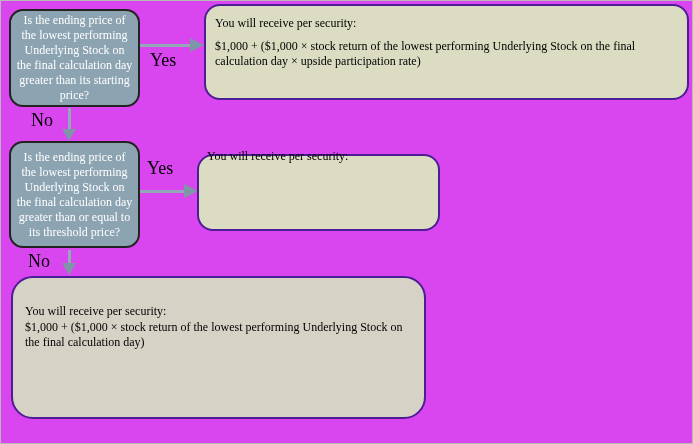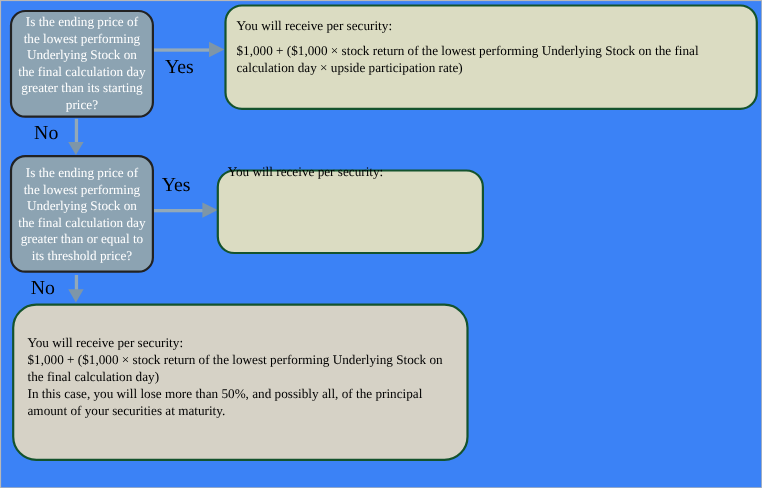--- a/index.html
+++ b/index.html
@@ -4,21 +4,21 @@
 <style>
   * { margin: 0; padding: 0; box-sizing: border-box; }
   body {
     font-family: "Liberation Serif", "DejaVu Serif", serif;
     background: #ffffff;
   }
   .canvas {
     position: relative;
     width: 693px;
     height: 444px;
-    background: #3b82f6;
+    background: #d946ef;
     border: 1px solid #b8b8b8;
     overflow: hidden;
   }
   .decision {
     position: absolute;
     background: #8ca3b2;
     border: 2px solid #222222;
     border-radius: 14px;
     color: #ffffff;
     font-size: 12px;
@@ -27,21 +27,21 @@
     display: flex;
     align-items: center;
     justify-content: center;
     padding: 2px 5px;
   }
   .decision-1 { left: 8px; top: 8px; width: 131px; height: 98px; }
   .decision-2 { left: 8px; top: 140px; width: 131px; height: 107px; }
   .result {
     position: absolute;
     background: #dbdcc2;
-    border: 2px solid #14532d;
+    border: 2px solid #4c1d95;
     border-radius: 16px;
     color: #000000;
     font-size: 12px;
     line-height: 1.3;
   }
   .result-1 { left: 203px; top: 3px; width: 485px; height: 96px; padding: 10px 9px; }
   .result-1 .formula { margin-top: 7px; }
   .result-2 { left: 196px; top: 153px; width: 243px; height: 77px; padding: 0 8px; }
   .result-2 .overflow-text { margin-top: -7px; }
   .result-3 {
@@ -128,16 +128,15 @@
     </div>
   </div>
 
   <div class="arrow-shaft-v shaft-no-2"></div>
   <div class="arrow-head-down head-no-2"></div>
   <div class="flow-label label-no-2">No</div>
 
   <div class="result result-3">
     <div>You will receive per security:</div>
     <div>$1,000 + ($1,000 × stock return of the lowest performing Underlying Stock on the final calculation day)</div>
-    <div>In this case, you will lose more than 50%, and possibly all, of the principal amount of your securities at maturity.</div>
   </div>
 
 </div>
 
 </body></html>

